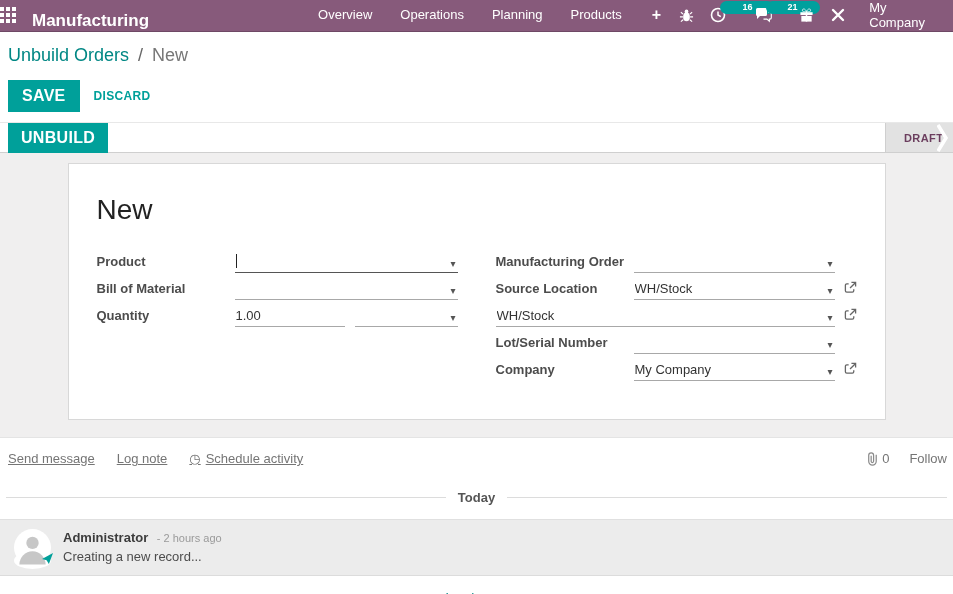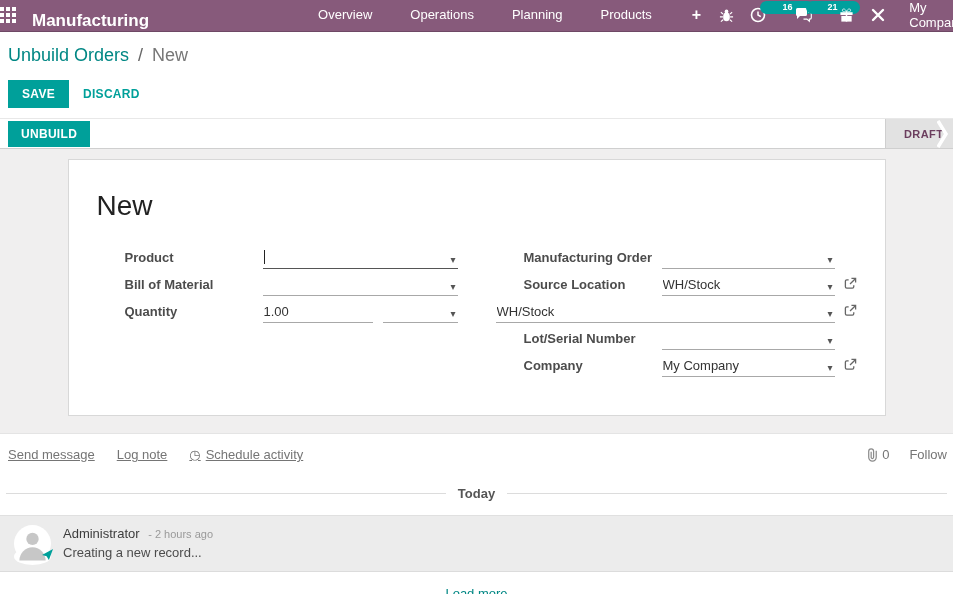--- a/index.html
+++ b/index.html
@@ -6,37 +6,37 @@
   html,body { width:953px; height:594px; overflow:hidden; background:#fff;
               font-family:"Liberation Sans", sans-serif; }
 
   
   .navbar { height:32px; background:#875a7b; display:flex; align-items:flex-end;
             color:#fff; font-size:13px; border-bottom:1px solid #6e4865; }
   .apps-btn { width:34px; height:32px; display:flex; align-items:center; justify-content:center; cursor:pointer; }
   .grid-icon { display:grid; grid-template-columns:repeat(3,4px); grid-template-rows:repeat(3,4px); gap:2px; }
   .grid-icon span { background:#fff; width:4px; height:4px; }
   .app-name { font-size:17px; font-weight:bold; margin:0 14px 0 16px; }
-  .nav-menu { display:flex; align-items:center; gap:18px; margin-left:145px; }
+  .nav-menu { display:flex; align-items:center; gap:8px; margin-left:145px; }
   .nav-menu .menu-item { padding:0 10px; height:32px; line-height:32px; cursor:pointer; }
   .plus-item { font-size:16px; font-weight:bold; padding:0 12px; cursor:pointer; }
   .nav-right { margin-left:auto; display:flex; align-items:center; gap:4px; padding-right:4px; }
   .sys-icon { position:relative; width:30px; height:32px; display:flex; align-items:center; justify-content:center; cursor:pointer; }
   .sys-icon svg { display:block; }
   .badge { position:absolute; top:2px; left:16px; background:#00a09d; color:#fff;
            font-size:9px; font-weight:bold; padding:1px 22px; border-radius:8px; line-height:11px; }
   .company-menu { padding:0 14px; cursor:pointer; }
 
   
   .breadcrumb-row { padding:13px 0 6px 8px; font-size:18px; }
   .breadcrumb-link { color:#008784; cursor:pointer; }
   .breadcrumb-sep { color:#666; padding:0 4px; }
   .breadcrumb-current { color:#777; }
   .cp-buttons { padding:8px 0 10px 8px; display:flex; align-items:center; gap:14px; }
-  .btn-primary { background:#00a09a; color:#fff; border:1px solid #00a09a; font-size:12px;
+  .btn-primary { background:#00a09a; color:#fff; border:1px solid #00a09a; font-size:16px;
                  font-weight:bold; padding:6px 13px; letter-spacing:.3px; cursor:pointer;
                  font-family:"Liberation Sans", sans-serif;text-align:center; }
   .btn-link { background:none; border:none; color:#00a09a; font-size:12px; font-weight:bold;
               letter-spacing:.3px; cursor:pointer; font-family:"Liberation Sans", sans-serif; }
 
   
   .form-statusbar { height:31px; background:#fff; border-top:1px solid #e8e8e8;
                     border-bottom:1px solid #cfcfcf; display:flex; align-items:center;gap:48px; }
   .form-statusbar .btn-primary { margin-left:8px; padding:5px 12px; }
   .status-stages { margin-left:auto; height:100%; display:flex; align-items:center;
@@ -45,21 +45,21 @@
   .status-chevron { position:absolute; right:4px; top:1px; }
 
   
   .sheet-wrap { background:#f0efef; padding:10px 0 17px 0; border-bottom:1px solid #e4e4e4; }
   .sheet { width:818px; margin:0 auto; background:#fff; border:1px solid #d8d8d8;
            min-height:257px; padding:30px 28px 24px 28px; }
   .sheet-title { font-size:28px; font-weight:400; color:#222; margin-bottom:26px; }
   .form-grid { display:flex; gap:38px; }
   .form-col { flex:1; }
   .o-row { display:flex; align-items:flex-end; margin-bottom:6px; min-height:21px; }
-  .o-label { width:138px; flex-shrink:0; font-size:13px; font-weight:bold; color:#4c4c4c; padding-bottom:4px;margin-left:28px; }
+  .o-label { width:138px; flex-shrink:0; font-size:13px; font-weight:bold; color:#4c4c4c; padding-bottom:4px; }
   .field-zone { flex:1; display:flex; align-items:flex-end; }
   .field { position:relative; flex:1; }
   .field input { width:100%; border:none; border-bottom:1px solid #a8a8a8; background:transparent;
                  font-size:13px; color:#333; padding:2px 18px 3px 1px;
                  font-family:"Liberation Sans", sans-serif; outline:none; }
   .field.focused input { border-bottom:1px solid #555; }
   .caret-cursor { position:absolute; left:1px; top:2px; width:1px; height:14px; background:#222; }
   .dd-caret { position:absolute; right:2px; bottom:4px; font-size:10px; color:#555; cursor:pointer; line-height:10px; }
   .ext-link { width:22px; text-align:right; padding-bottom:2px; cursor:pointer; flex-shrink:0; }
   .qty-input { width:110px; flex:none !important; margin-right:10px; }
@@ -75,21 +75,21 @@
   .day-divider { display:flex; align-items:center; margin:12px 6px 14px 6px; }
   .day-divider .line { flex:1; height:1px; background:#dcdcdc; }
   .day-divider .day-label { padding:0 12px; font-size:13px; font-weight:bold; color:#555; }
 
   .message-row { background:#ececec; border-top:1px solid #e0e0e0; border-bottom:1px solid #dcdcdc;
                  padding:9px 14px; display:flex; gap:12px; }
   .msg-avatar { position:relative; width:37px; height:37px; flex-shrink:0; }
   .msg-avatar .photo { width:37px; height:37px; border-radius:50%; overflow:hidden; background:#fff; }
   .note-ind { position:absolute; right:-2px; bottom:-2px; }
   .msg-head { font-size:13px; padding-top:1px; }
-  .msg-author { font-weight:normal; color:#3c3c3c; }
+  .msg-author { font-weight:bold; color:#3c3c3c; }
   .msg-time { font-size:11px; color:#9a9a9a; margin-left:5px; }
   .msg-body { font-size:13px; color:#4c4c4c; margin-top:4px; }
   .load-more { text-align:center; margin-top:14px; font-size:13px; }
   .load-more span { color:#008784; cursor:pointer; }
 </style>
 </head>
 <body>
 
 <div class="navbar">
   <div class="apps-btn">

